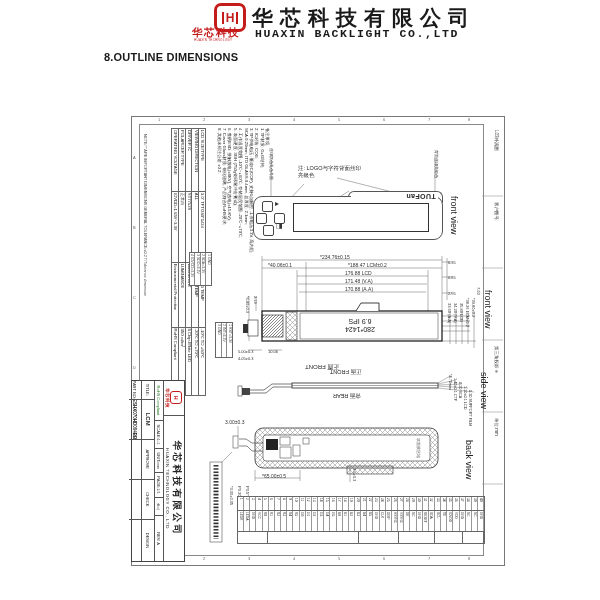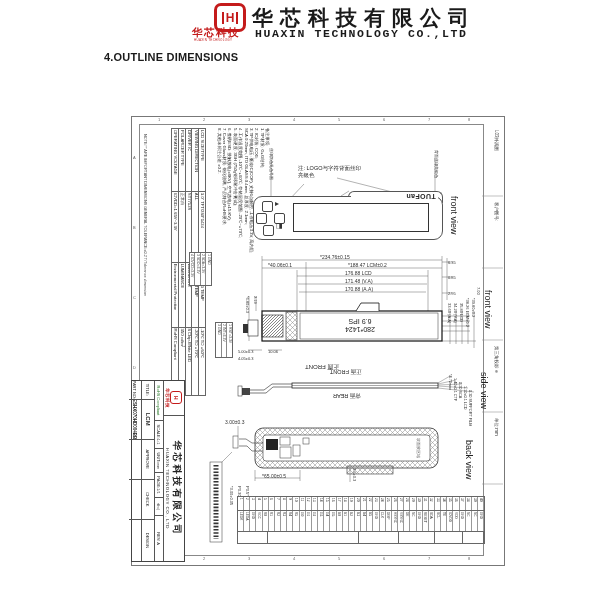--- a/index.html
+++ b/index.html
@@ -127,22 +127,22 @@
   <rect x="210" y="462" width="12" height="80" fill="#fff" stroke="#333" stroke-width="0.5"></rect>
   <path d="M216,465 V539" stroke="#333" stroke-width="5" stroke-dasharray="1.6,1.6"></path>
 </svg>
 
 <div class="logo-box">
   <span class="logo-h">H</span>
 </div>
 <div class="logo-name">华芯科技</div>
 <div class="logo-sub">HUAXIN TECHNOLOGY</div>
 <div class="company-cn">华芯科技有限公司</div>
-<div class="company-en">HUAXIN TECHNOLOGY CO.,LTD</div>
-<div class="section-title">4.OUTLINE DIMENSIONS</div>
+<div class="company-en">HUAXIN BACKLIGHT CO.,LTD</div>
+<div class="section-title">8.OUTLINE DIMENSIONS</div>
 
 <div class="frame-outer"></div>
 <div class="frame-inner"></div>
 <div id="zones">
     <span class="zone" style="left: 158px; top: 117px;">1</span>
     <span class="zone" style="left: 158px; top: 556px;">1</span>
     <span class="zone" style="left: 203px; top: 117px;">2</span>
     <span class="zone" style="left: 203px; top: 556px;">2</span>
     <span class="zone" style="left: 248px; top: 117px;">3</span>
     <span class="zone" style="left: 248px; top: 556px;">3</span>

